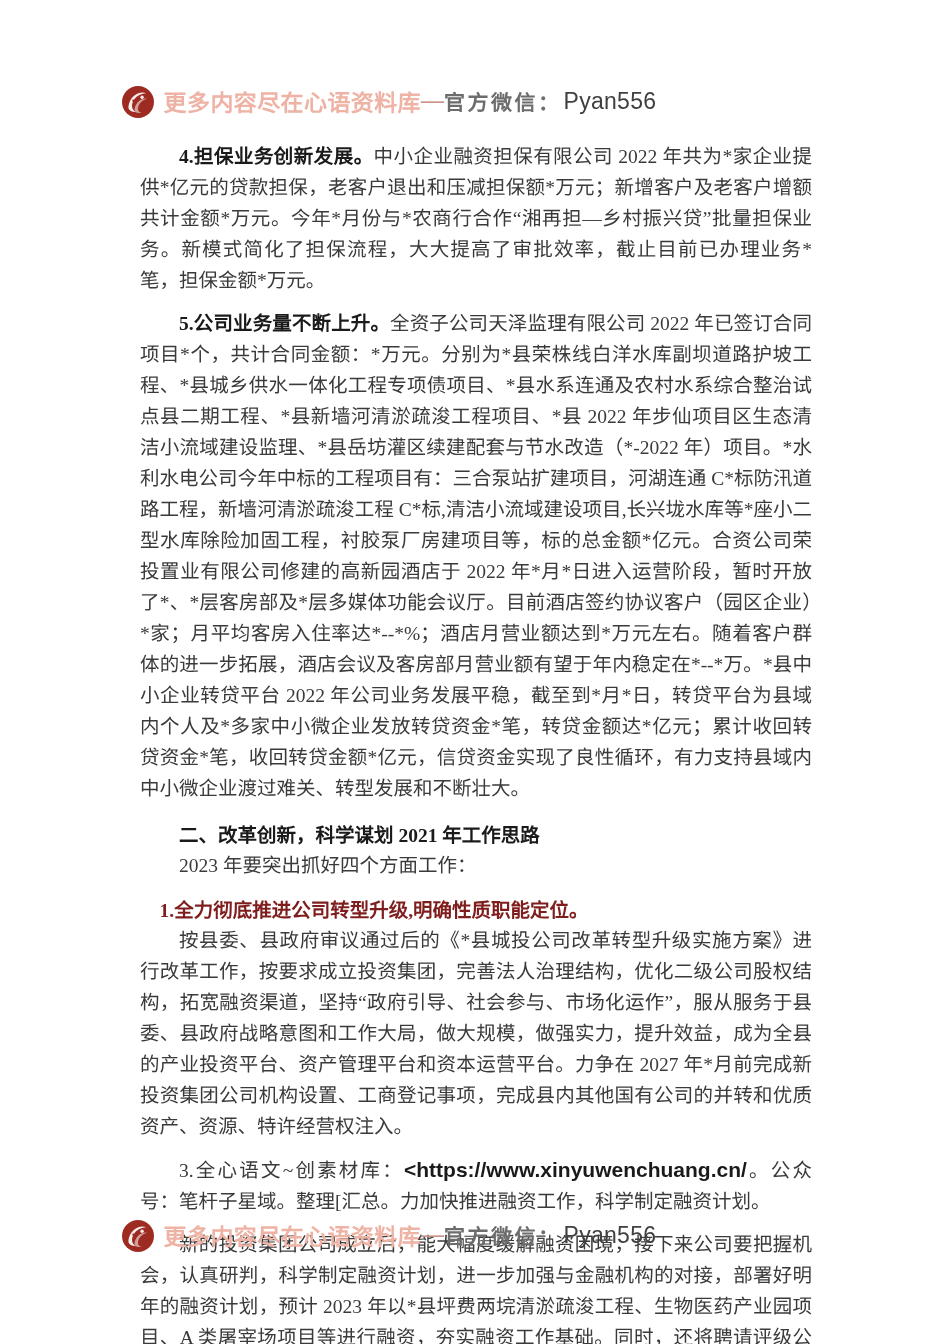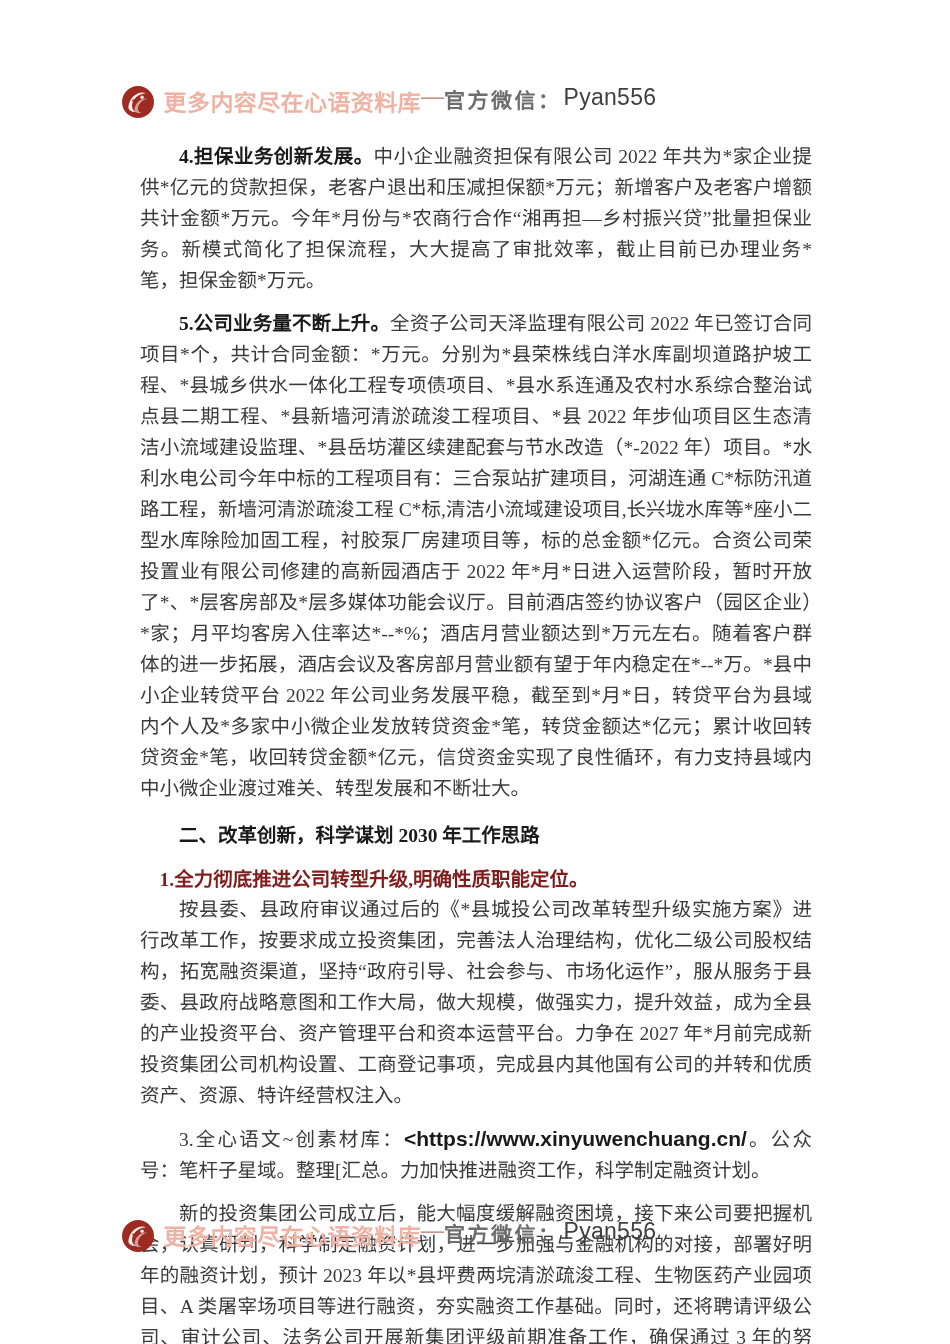--- a/index.html
+++ b/index.html
@@ -21,21 +21,21 @@
     inset: 0;
     background: #ffffff;
   }
 
   
   .watermark {
     position: absolute;
     left: 0;
     width: 777px;
     display: flex;
-    align-items: flex-start;
+    align-items: center;
     justify-content: center;
     gap: 0;
     white-space: nowrap;
     user-select: none;
   }
   .watermark.top    { top: 84px; }
   .watermark.bottom { top: 1218px; }
 
   .wm-logo {
     width: 34px;
@@ -146,22 +146,23 @@
     <span class="wm-gray">官方微信：</span>
     <span class="wm-id">Pyan556</span>
   </div>
 
   <div class="content">
 
     <p class="para"><span class="lead">4.担保业务创新发展。</span><span>中小企业融资担保有限公司 2022 年共为*家企业提供*亿元的贷款担保，老客户退出和压减担保额*万元；新增客户及老客户增额共计金额*万元。今年*月份与*农商行合作“湘再担—乡村振兴贷”批量担保业务。新模式简化了担保流程，大大提高了审批效率，截止目前已办理业务*笔，担保金额*万元。</span></p>
 
     <p class="para"><span class="lead">5.公司业务量不断上升。</span><span>全资子公司天泽监理有限公司 2022 年已签订合同项目*个，共计合同金额：*万元。分别为*县荣株线白洋水库副坝道路护坡工程、*县城乡供水一体化工程专项债项目、*县水系连通及农村水系综合整治试点县二期工程、*县新墙河清淤疏浚工程项目、*县 2022 年步仙项目区生态清洁小流域建设监理、*县岳坊灌区续建配套与节水改造（*-2022 年）项目。*水利水电公司今年中标的工程项目有：三合泵站扩建项目，河湖连通 C*标防汛道路工程，新墙河清淤疏浚工程 C*标,清洁小流域建设项目,长兴垅水库等*座小二型水库除险加固工程，衬胶泵厂房建项目等，标的总金额*亿元。合资公司荣投置业有限公司修建的高新园酒店于 2022 年*月*日进入运营阶段，暂时开放了*、*层客房部及*层多媒体功能会议厅。目前酒店签约协议客户（园区企业）*家；月平均客房入住率达*--*%；酒店月营业额达到*万元左右。随着客户群体的进一步拓展，酒店会议及客房部月营业额有望于年内稳定在*--*万。*县中小企业转贷平台 2022 年公司业务发展平稳，截至到*月*日，转贷平台为县域内个人及*多家中小微企业发放转贷资金*笔，转贷金额达*亿元；累计收回转贷资金*笔，收回转贷金额*亿元，信贷资金实现了良性循环，有力支持县域内中小微企业渡过难关、转型发展和不断壮大。</span></p>
 
-    <p class="heading">二、改革创新，科学谋划 2030 年工作思路</p>
+    <p class="heading">二、改革创新，科学谋划 2021 年工作思路</p>
 
+    <p class="para">2023 年要突出抓好四个方面工作：</p>
 
     <p class="subheading">1.全力彻底推进公司转型升级,明确性质职能定位。</p>
 
     <p class="para">按县委、县政府审议通过后的《*县城投公司改革转型升级实施方案》进行改革工作，按要求成立投资集团，完善法人治理结构，优化二级公司股权结构，拓宽融资渠道，坚持“政府引导、社会参与、市场化运作”，服从服务于县委、县政府战略意图和工作大局，做大规模，做强实力，提升效益，成为全县的产业投资平台、资产管理平台和资本运营平台。力争在 2027 年*月前完成新投资集团公司机构设置、工商登记事项，完成县内其他国有公司的并转和优质资产、资源、特许经营权注入。</p>
 
     <p class="para"><span>3.全心语文~创素材库：</span><span class="url">&lt;https://www.xinyuwenchuang.cn/</span><span>。公众号：笔杆子星域。整理[汇总。力加快推进融资工作，科学制定融资计划。</span></p>
 
     <p class="para">新的投资集团公司成立后，能大幅度缓解融资困境，接下来公司要把握机会，认真研判，科学制定融资计划，进一步加强与金融机构的对接，部署好明年的融资计划，预计 2023 年以*县坪费两垸清淤疏浚工程、生物医药产业园项目、A 类屠宰场项目等进行融资，夯实融资工作基础。同时，还将聘请评级公司、审计公司、法务公司开展新集团评级前期准备工作，确保通过 3 年的努力，</p>
 
   </div>

